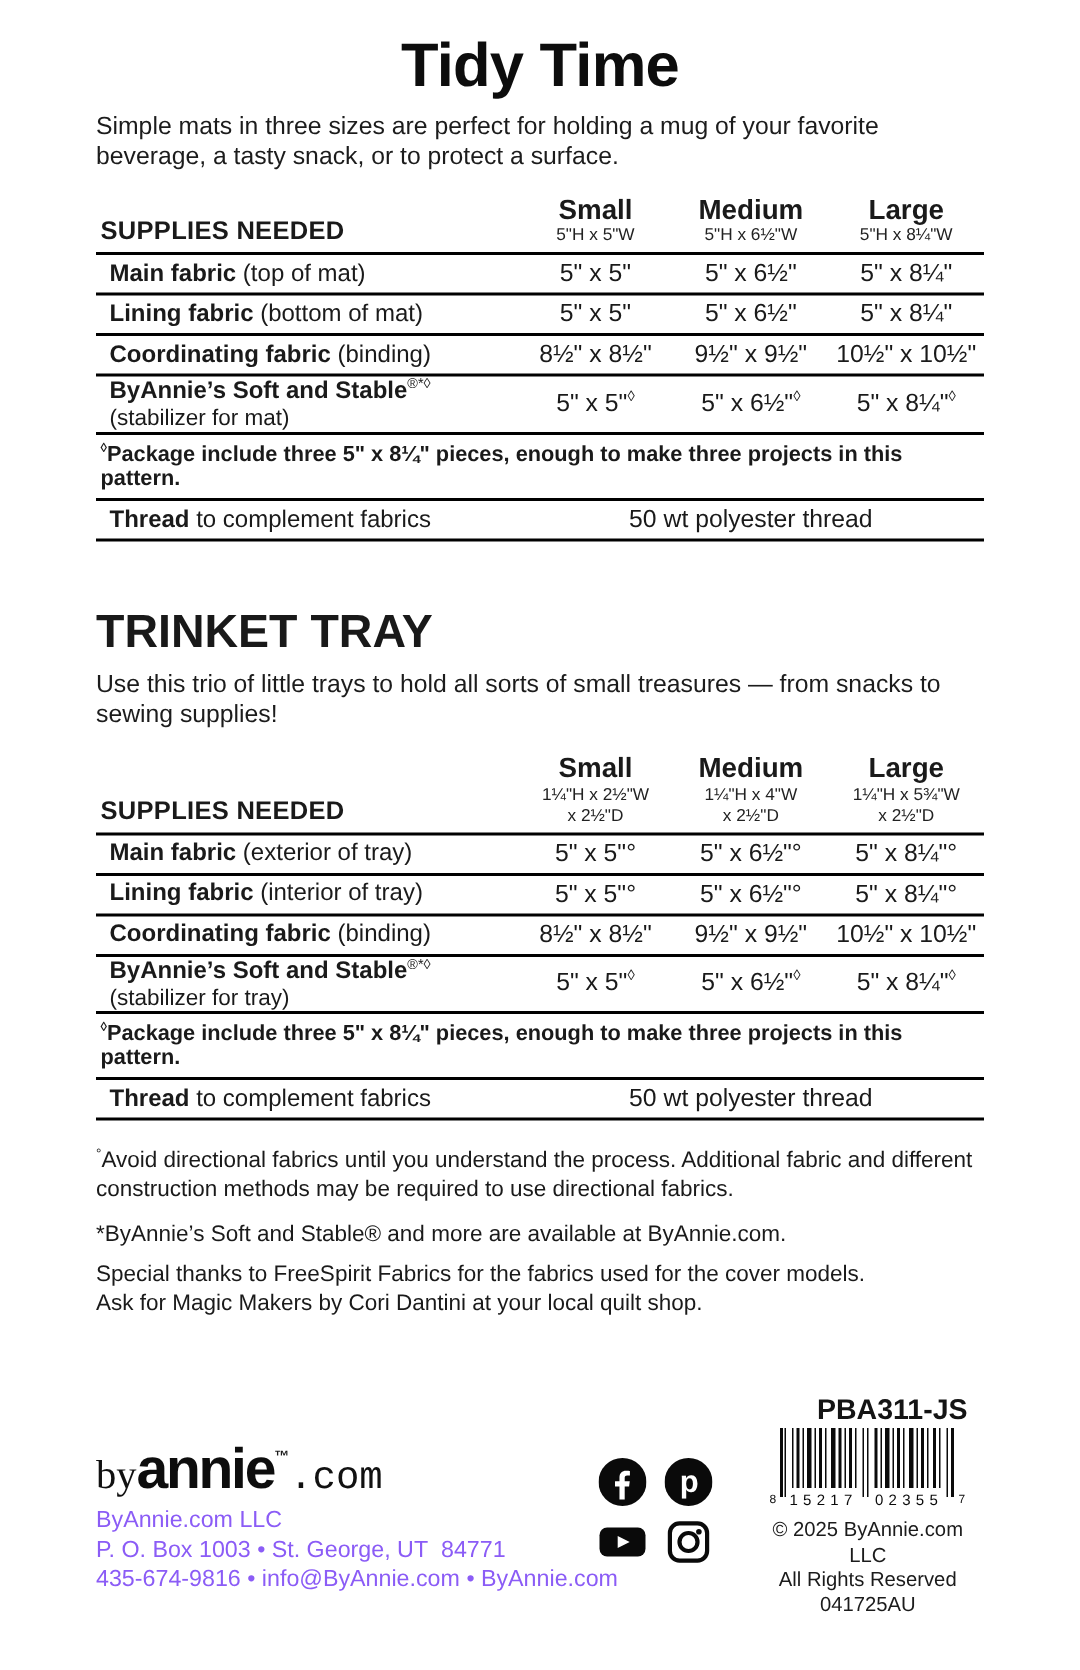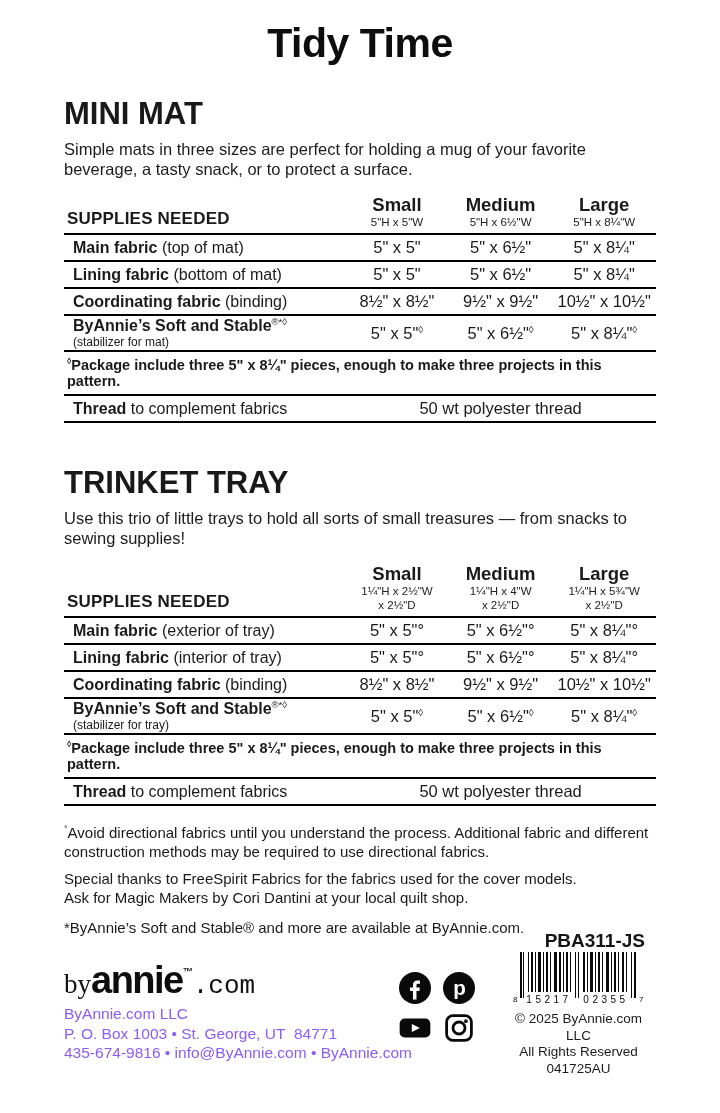--- a/index.html
+++ b/index.html
@@ -25,21 +25,21 @@
   .s-table{margin-top:13px;border-bottom:2.5px solid #000;width:592px;}
   .t-row{display:flex;align-items:center;border-top:2px solid #000;min-height:23px;padding:1px 0;}
   .t-head{border-top:0;align-items:flex-end;padding-bottom:4px;}
   .c-label{width:47.5%;padding-left:9px;box-sizing:border-box;}
   .head-label{font-size:17px;font-weight:700;letter-spacing:0.2px;padding-left:3px;}
   .c-val{width:17.5%;text-align:center;font-size:16.5px;}
   .col-name{font-size:18.5px;font-weight:600;line-height:1.18;}
   .col-dims{font-size:11.5px;line-height:1.22;font-weight:400;color:#222;}
   .lbl-b{font-weight:700;font-size:16px;}
   .lbl-n{font-weight:400;font-size:16px;}
-  .lbl-n2{font-weight:400;font-size:12px;line-height:1.05;margin-top:1px;}
+  .lbl-n2{font-weight:400;font-size:15px;line-height:1.05;margin-top:1px;}
   .t-footnote{display:block;font-weight:700;font-size:14.5px;padding:5px 0 5px 3px;}
   .c-merged{width:52.5%;text-align:center;font-size:16.5px;}
   sup{font-size:60%;line-height:0;vertical-align:super;}
   
   .note{font-size:15px;line-height:19px;width:600px;margin:0;}
   .note-directional{margin-top:17px;}
   .note-star{margin-top:11px;}
   .note-thanks{margin-top:8px;}
   
   .footer{position:absolute;left:0;top:925px;width:720px;height:188px;}
@@ -57,21 +57,20 @@
   .barcode-block{position:absolute;left:512px;top:27px;width:133px;text-align:center;}
   .copyright{margin-top:1px;font-size:13.5px;line-height:16.5px;color:#1b1b1b;}
 </style>
 </head>
 <body>
 
 <div class="content">
   <h1 class="page-title">Tidy Time</h1>
 
   <section class="section" id="section-mini">
-    <h2 class="section-heading">MINI MAT</h2>
     <p class="section-desc">Simple mats in three sizes are perfect for holding a mug of your favorite beverage, a tasty snack, or to protect a surface.</p>
     <div class="s-table">
         <div class="t-row t-head">
           <div class="c-label head-label">SUPPLIES NEEDED</div>
           <div class="c-val">
             <div class="col-name">Small</div>
             <div class="col-dims">5"H x 5"W</div>
           </div>
           <div class="c-val">
             <div class="col-name">Medium</div>
@@ -181,26 +180,26 @@
         <div class="t-row t-footnote"><sup class="fn-sup">◊</sup>Package include three 5" x 8¼" pieces, enough to make three projects in this pattern.</div>
         <div class="t-row">
           <div class="c-label"><span class="lbl-b">Thread</span><span class="lbl-n"> to complement fabrics</span></div>
           <div class="c-merged">50 wt polyester thread</div>
         </div>
       </div>
   </section>
 
   <p class="note note-directional"><sup>°</sup><span>Avoid directional fabrics until you understand the process. Additional fabric and different construction methods may be required to use directional fabrics.</span></p>
 
+  <p class="note note-star">*ByAnnie’s Soft and Stable® and more are available at ByAnnie.com.</p>
+
   <p class="note note-thanks">
     <span>Special thanks to FreeSpirit Fabrics for the fabrics used for the cover models.</span><br>
     <span>Ask for Magic Makers by Cori Dantini at your local quilt shop.</span>
   </p>
-
-  <p class="note note-star">*ByAnnie’s Soft and Stable® and more are available at ByAnnie.com.</p>
 </div>
 
 <footer class="footer">
   <div class="sku">PBA311-JS</div>
 
   <div class="logo"><span class="logo-by">by</span><span class="logo-annie">annie</span><span class="logo-tm">™</span><span class="logo-com">.com</span></div>
 
   <div class="addr">
     <div>ByAnnie.com LLC</div>
     <div>P. O. Box 1003 • St. George, UT&nbsp; 84771</div>

